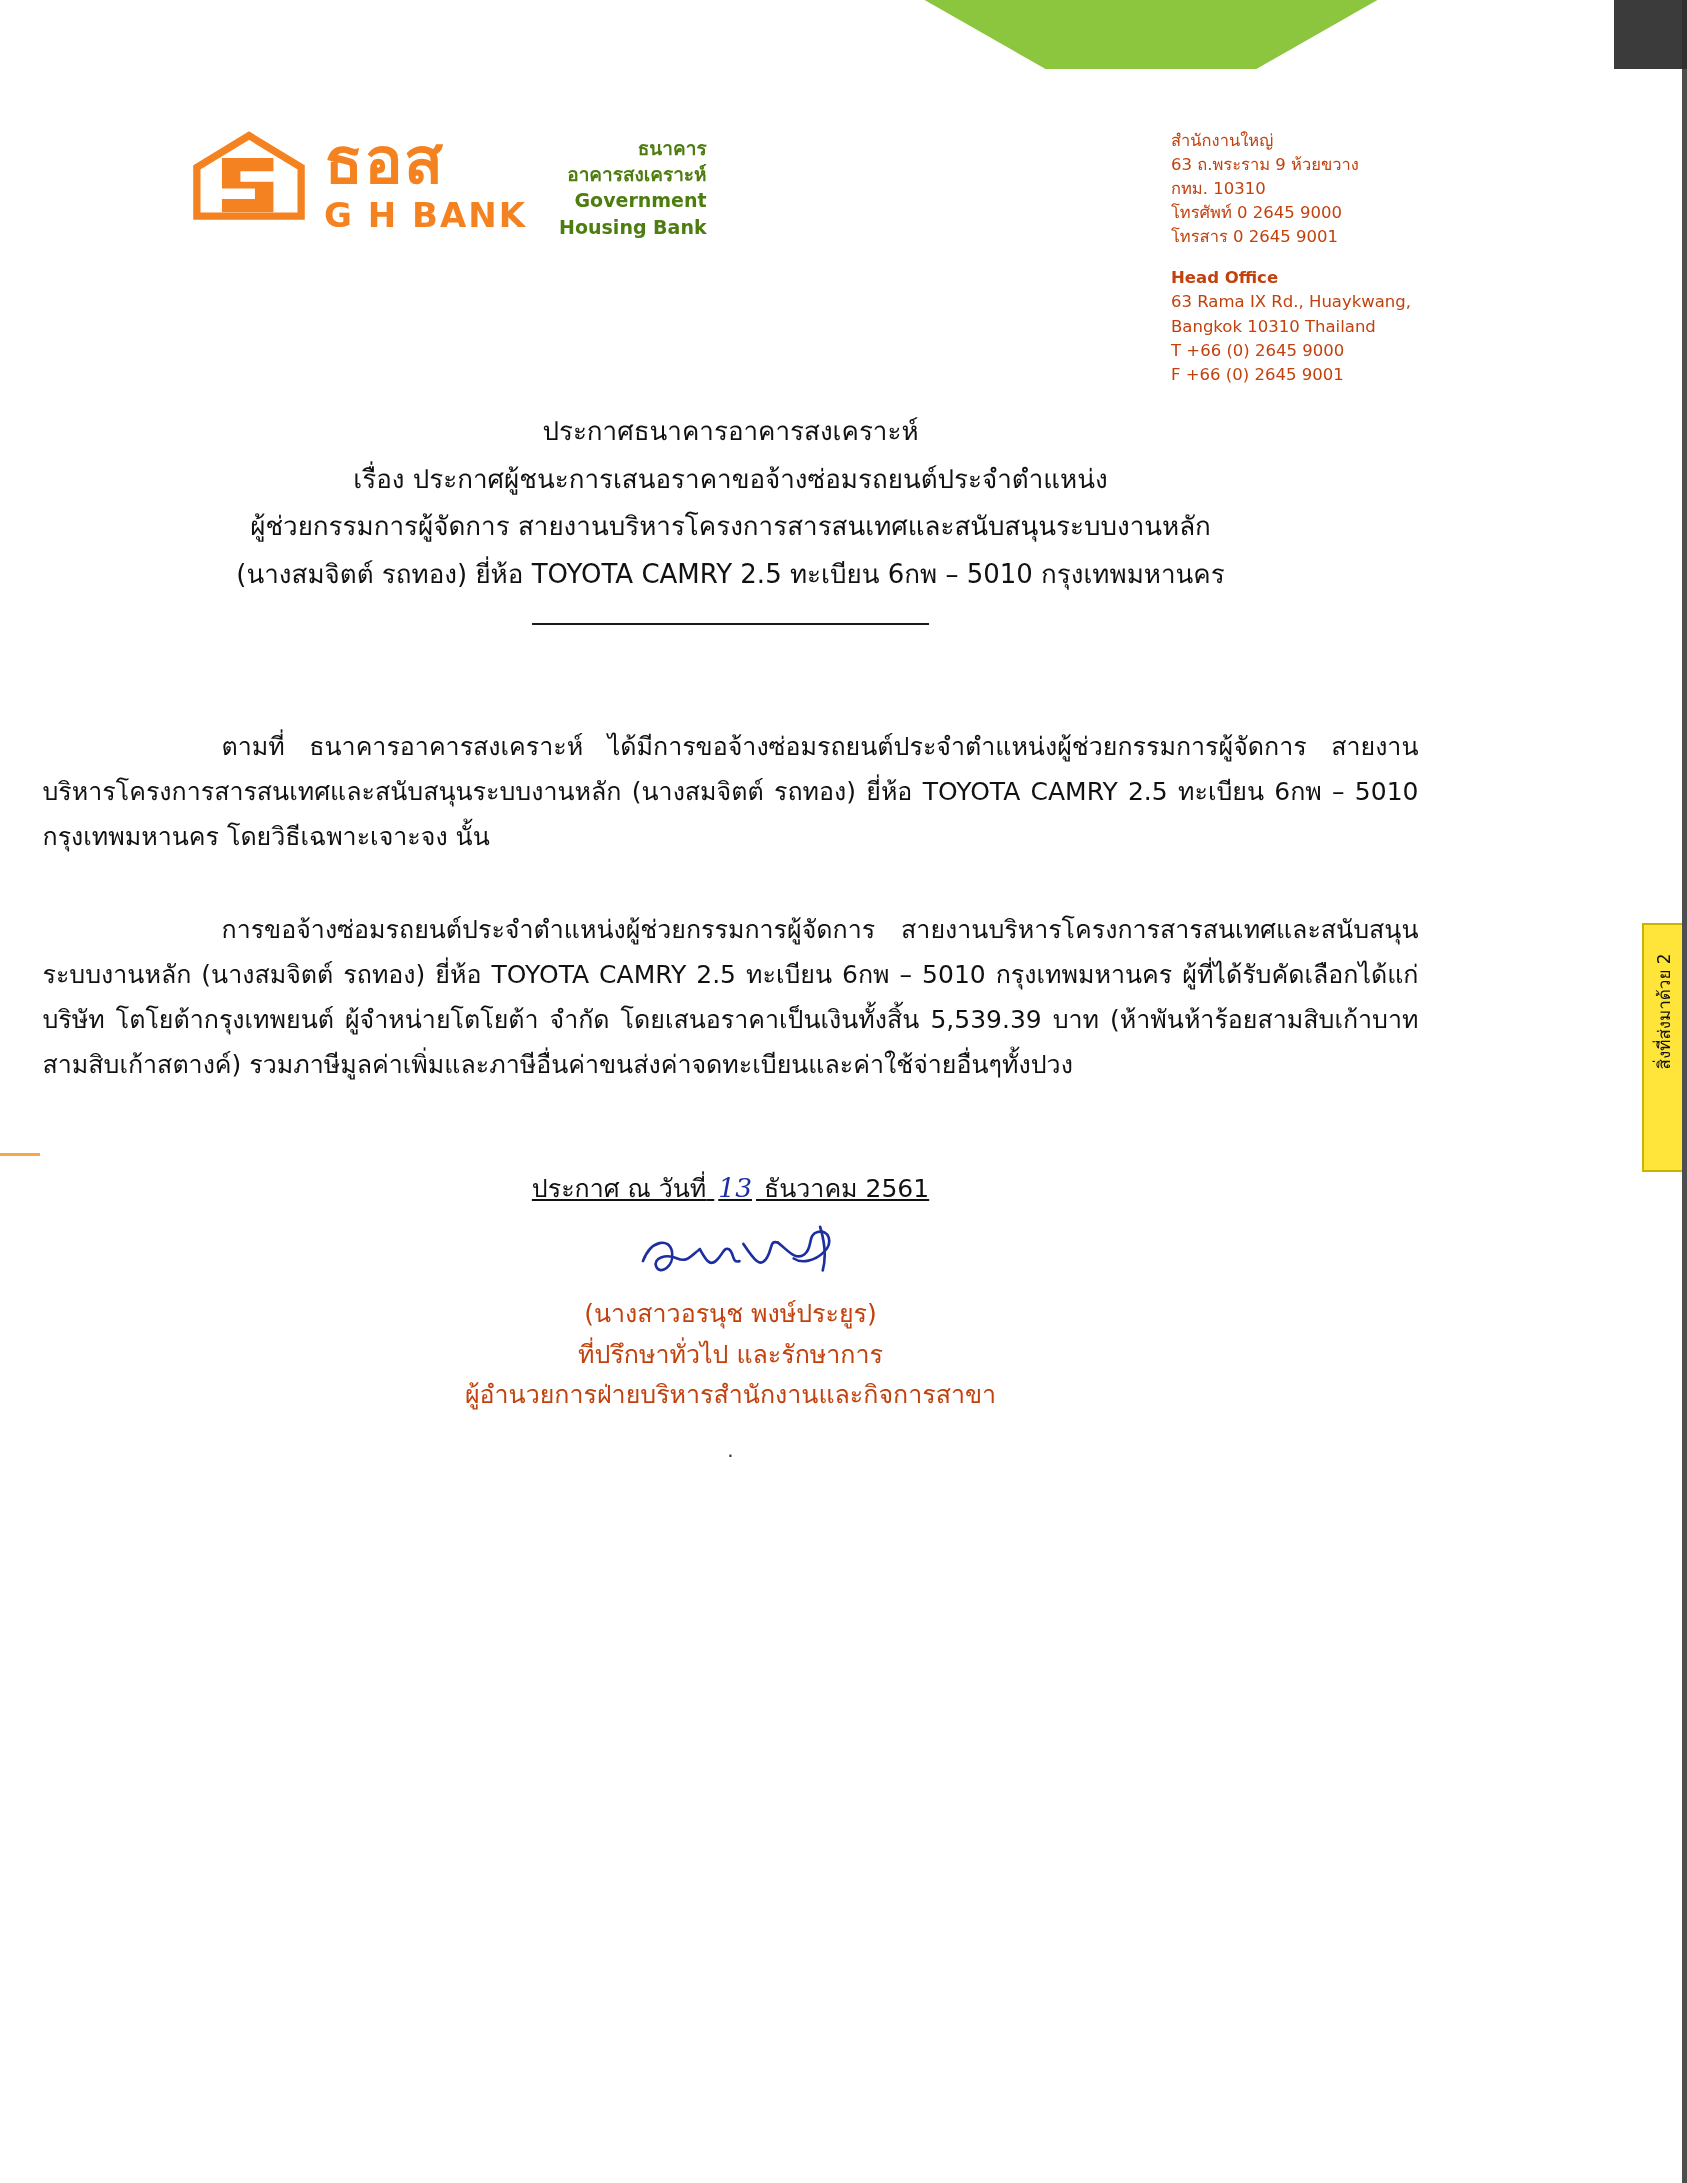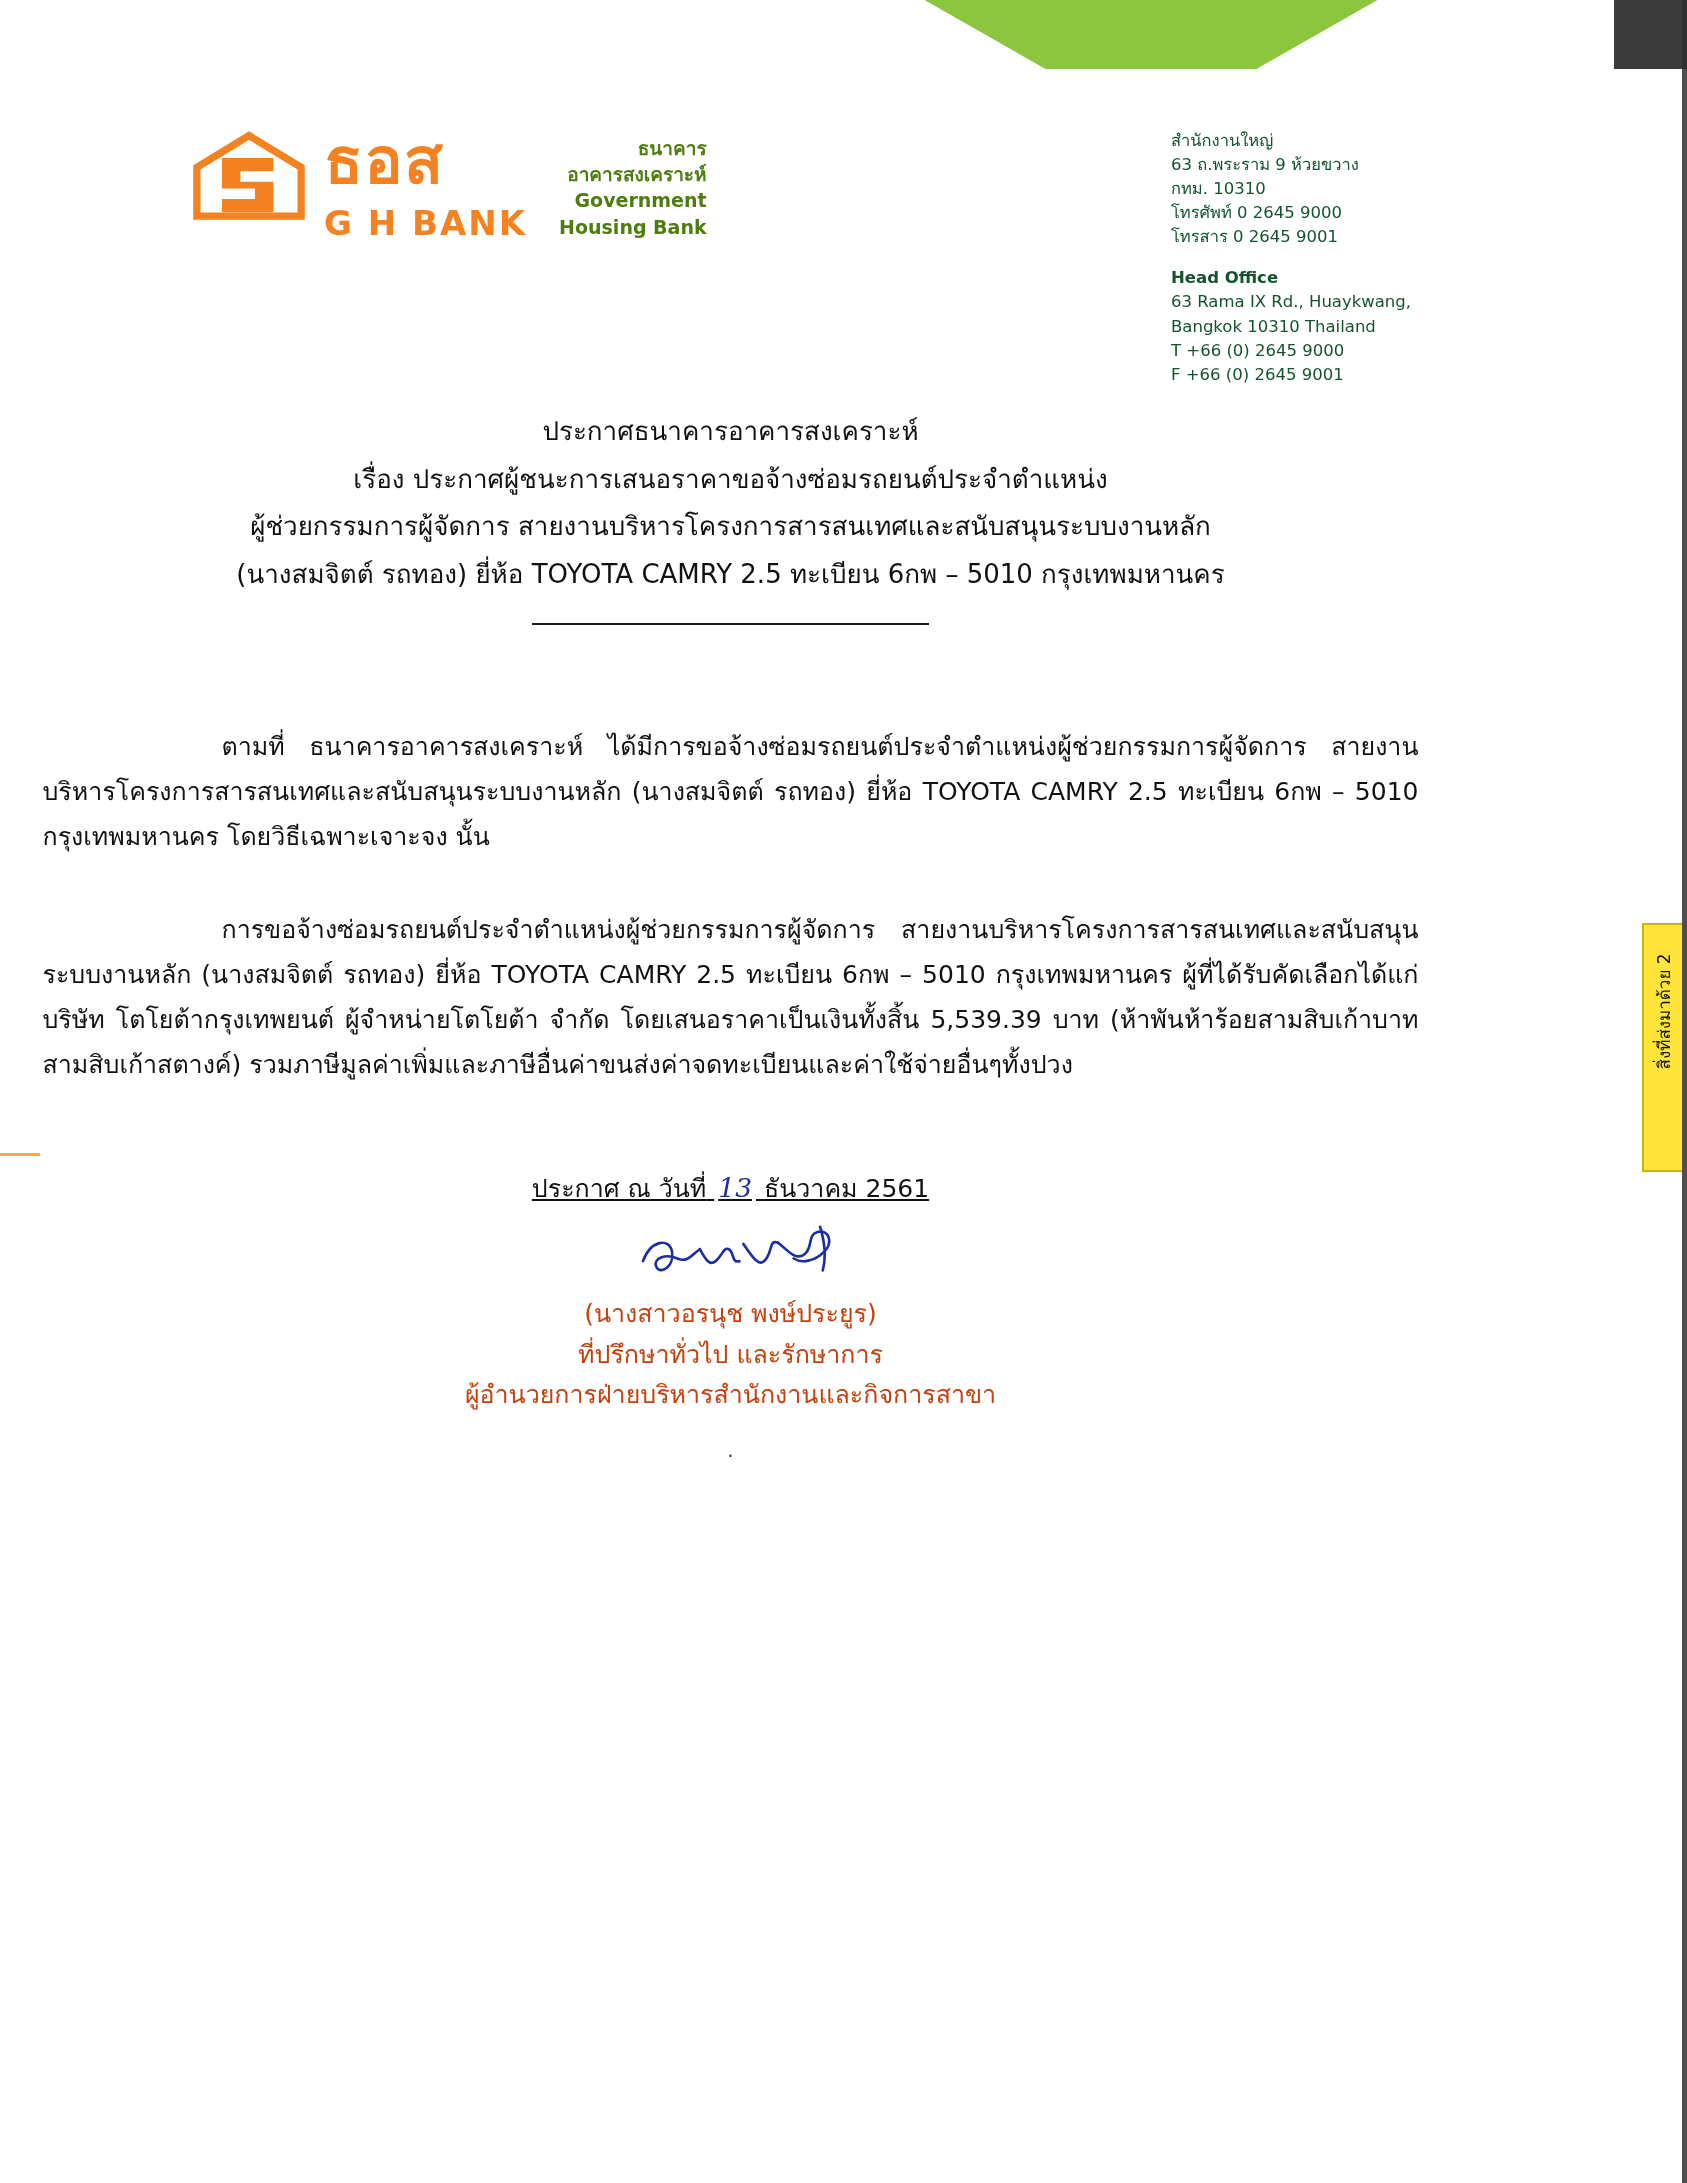--- a/index.html
+++ b/index.html
@@ -79,38 +79,38 @@
   }
   .logo-thai {
     font-size: 64px;
     font-weight: bold;
     letter-spacing: 1.3px;
   }
   .logo-en {
     font-size: 34px;
     font-weight: bold;
     letter-spacing: 2px;
-    margin-top: 13px;
+    margin-top: 5px;
   }
   .logo-side {
     margin-left: 32px;
     margin-top: 6px;
     color: #4d7c0f;
     font-weight: bold;
     font-size: 19px;
     line-height: 1.38;
     text-align: right;
   }
 
   
   .address {
     position: absolute;
     left: 1171px;
     top: 129px;
-    color: #14532d;
+    color: #c2410c;
     font-size: 16.5px;
     line-height: 1.46;
     width: 423px;
   }
   .address .blk + .blk { margin-top: 17px; }
   .address .head { font-weight: bold; }
 
   
   .doc {
     position: absolute;

